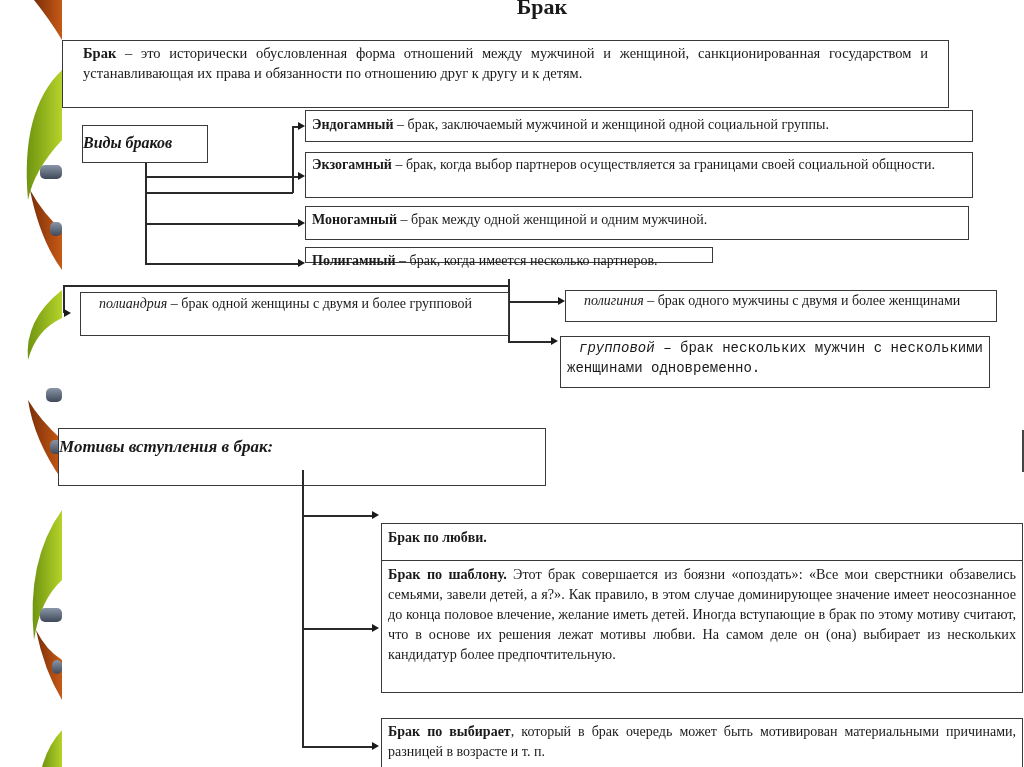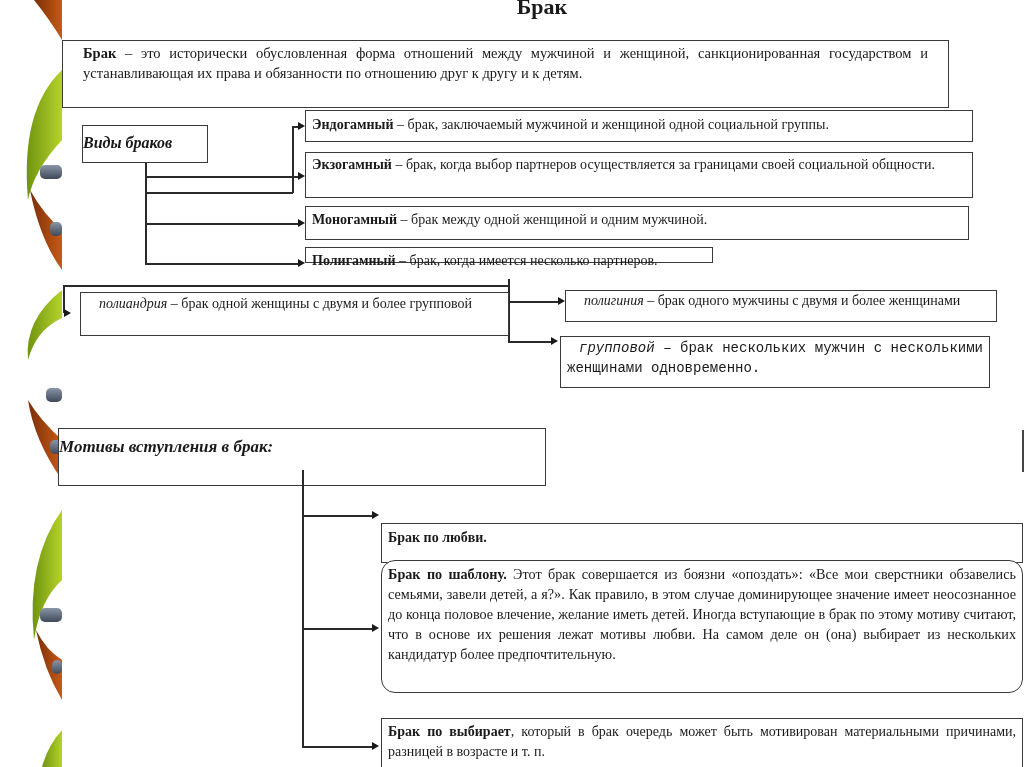--- a/index.html
+++ b/index.html
@@ -135,18 +135,18 @@
 <div class="line" style="left:302px; top:515px; width:72px; height:1.5px;"></div>
 <div class="arrow" style="left:372px; top:511px;"></div>
 <div class="line" style="left:302px; top:628px; width:72px; height:1.5px;"></div>
 <div class="arrow" style="left:372px; top:624px;"></div>
 <div class="line" style="left:302px; top:746px; width:72px; height:1.5px;"></div>
 <div class="arrow" style="left:372px; top:742px;"></div>
 
 <div class="box" style="left:381px; top:487px; width:642px; height:40px; padding-top:4px;margin-top:36px;">
   <b>Брак по любви.</b><span></span>
 </div>
-<div class="box" style="left:381px; top:560px; width:642px; height:133px; padding-top:3px; font-size:14.2px;border-radius:14px;">
+<div class="box" style="left:381px; top:560px; width:642px; height:133px; padding-top:3px; font-size:14.2px;">
   <b>Брак по шаблону.</b><span> Этот брак совершается из боязни «опоздать»: «Все мои сверстники обзавелись семьями, завели детей, а я?». Как правило, в этом случае доминирующее значение имеет неосознанное до конца половое влечение, желание иметь детей. Иногда вступающие в брак по этому мотиву считают, что в основе их решения лежат мотивы любви. На самом деле он (она) выбирает из нескольких кандидатур более предпочтительную.</span>
 </div>
 <div class="box" style="left:381px; top:718px; width:642px; height:60px; padding-top:3px;">
   <b>Брак по выбирает</b><span>, который в брак очередь может быть мотивирован материальными причинами, разницей в возрасте и т. п.</span>
 </div>
 
 </body></html>

